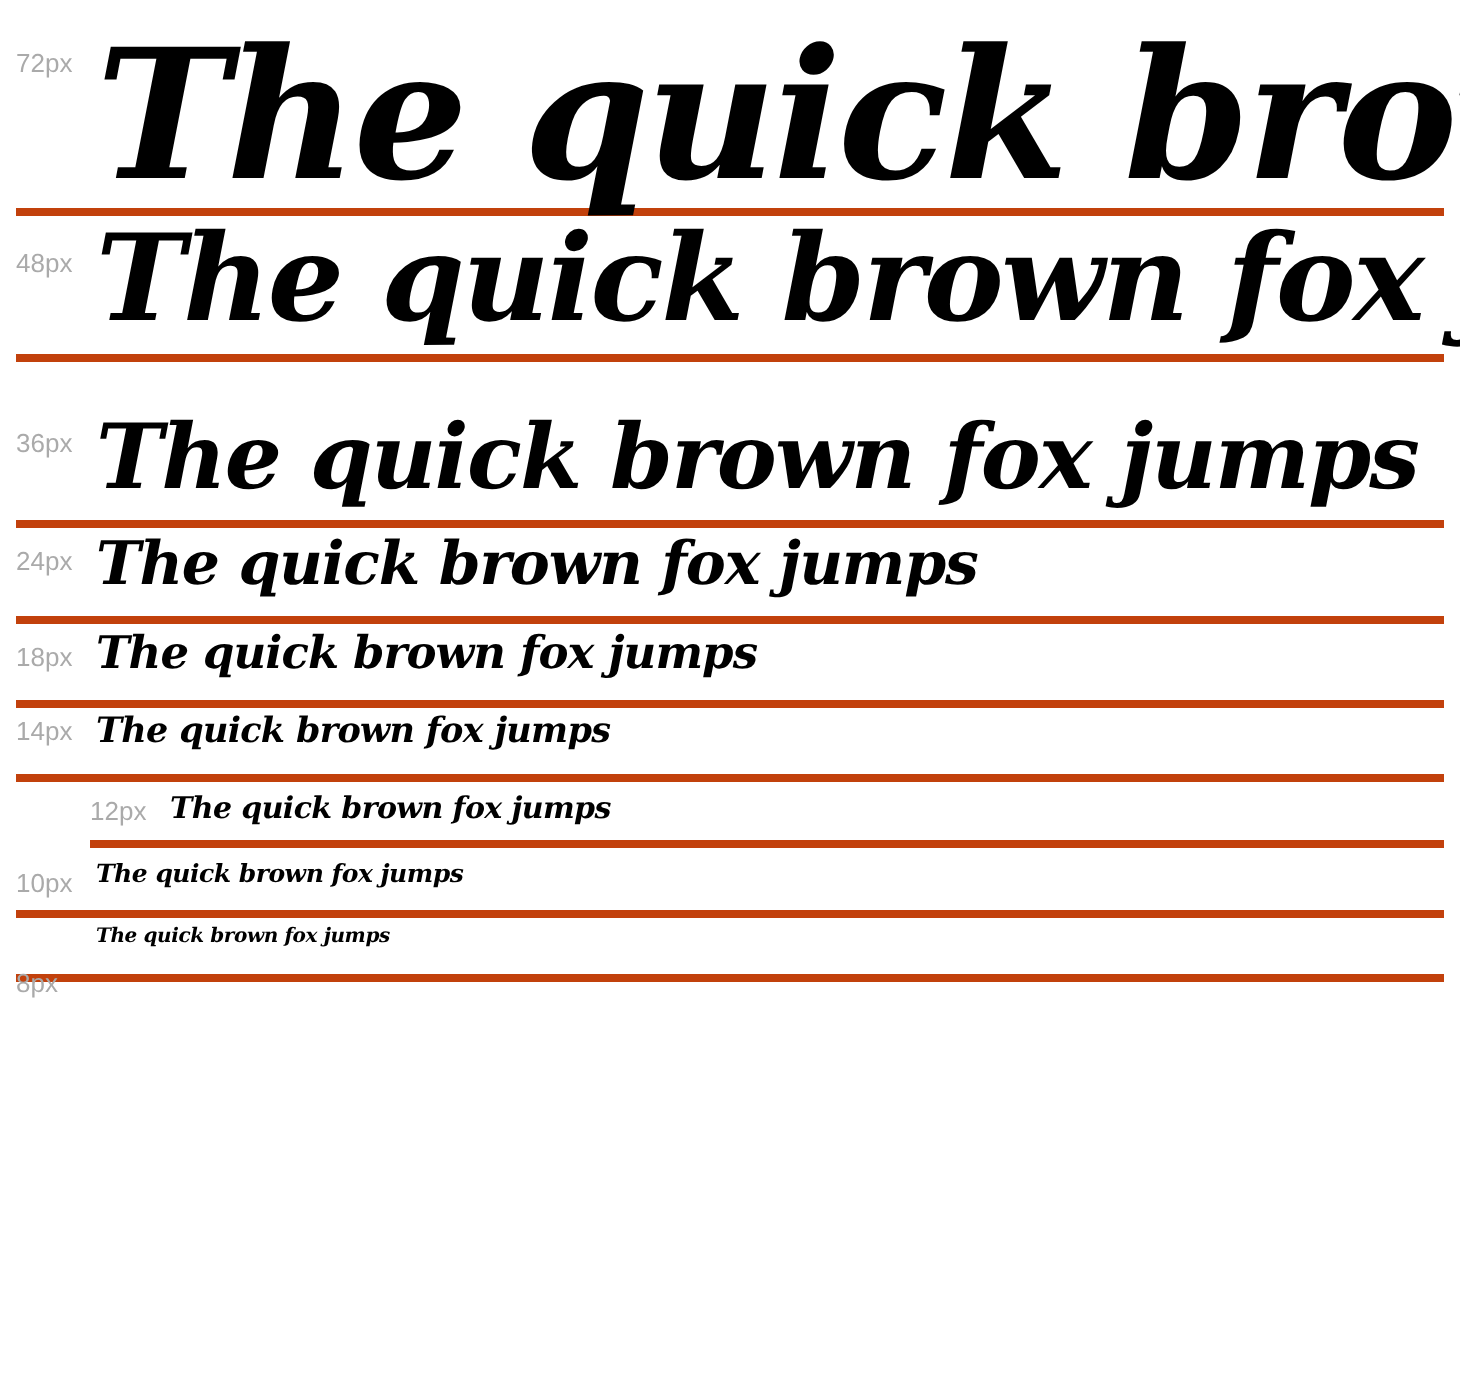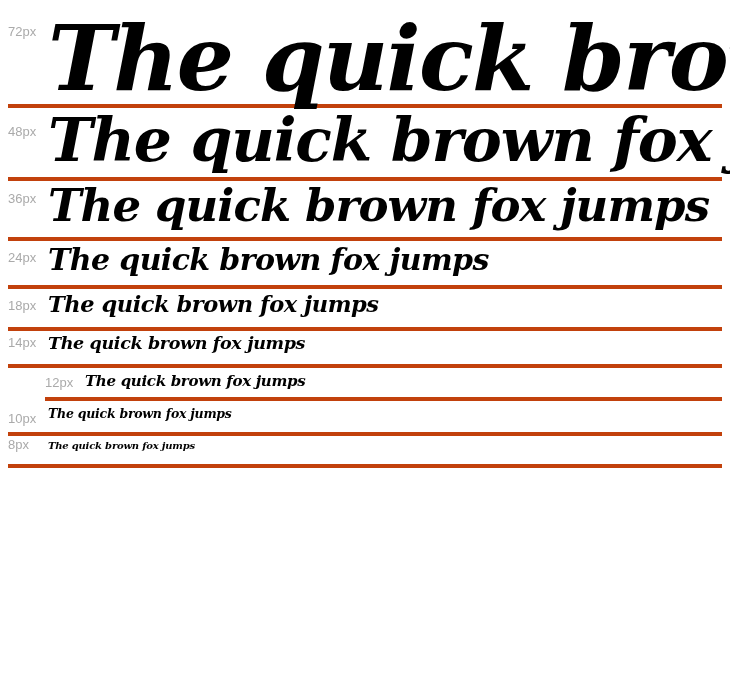--- a/index.html
+++ b/index.html
@@ -18,21 +18,21 @@
   .row {
     position: relative;
     margin: 0 8px;
     border-bottom: 4px solid #c2410c;
     overflow: visible;
   }
 
   
   .r0 { height: 104px; }
   .r1 { height: 69px; }
-  .r2 { height: 56px; }
+  .r2 { height: 56px; margin-top: 23px; }
   .r3 { height: 44px; }
   .r4 { height: 38px; text-align: right; }
   .r5 { height: 33px; }
   .r6 { height: 29px; margin-left: 45px; }
   .r7 { height: 31px; }
   .r8 { height: 28px; }
 
   .size-label {
     position: absolute;
     left: 0;
@@ -42,21 +42,21 @@
     white-space: nowrap;
   }
   .r0 .size-label { top: 24px; }
   .r1 .size-label { top: 16px; }
   .r2 .size-label { top: 10px; }
   .r3 .size-label { top: 9px; }
   .r4 .size-label { top: 9px; }
   .r5 .size-label { top: 4px; }
   .r6 .size-label { top: 7px; }
   .r7 .size-label { top: 10px; text-align: right; }
-  .r8 .size-label { top: 1px; }
+  .r8 .size-label { top: 25px; }
 
   .sample {
     position: absolute;
     left: 40px;
     line-height: 1;
     white-space: nowrap;
     color: #000000;
     
     font-family: "DejaVu Serif", serif;
     font-weight: bold;

